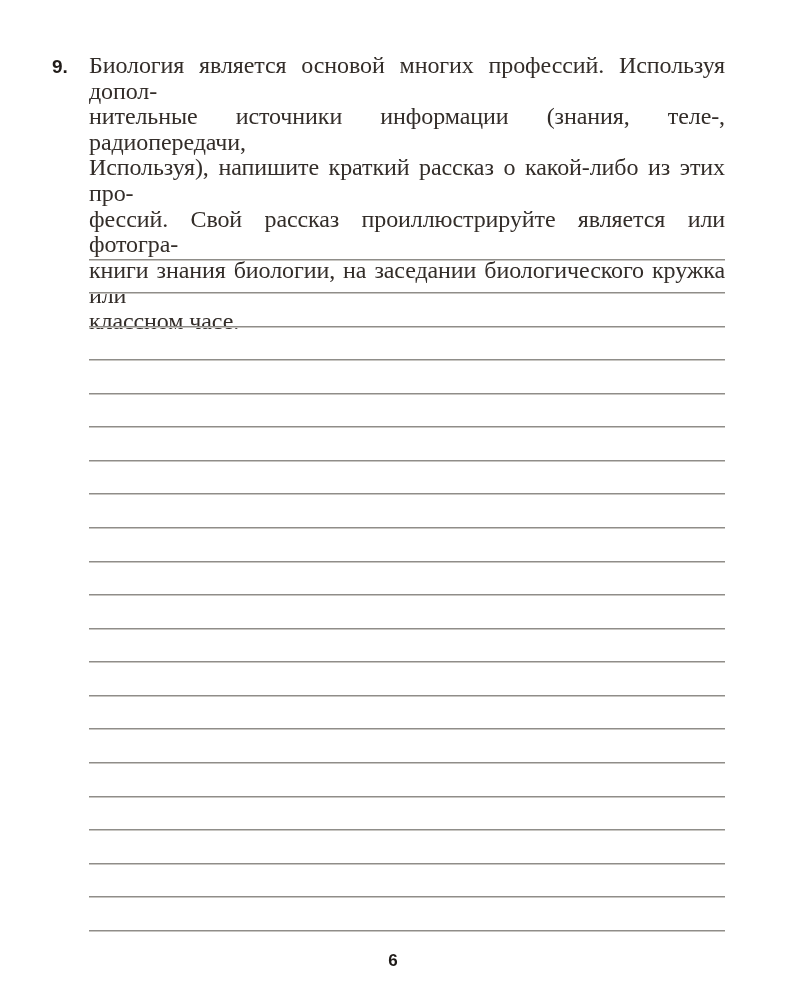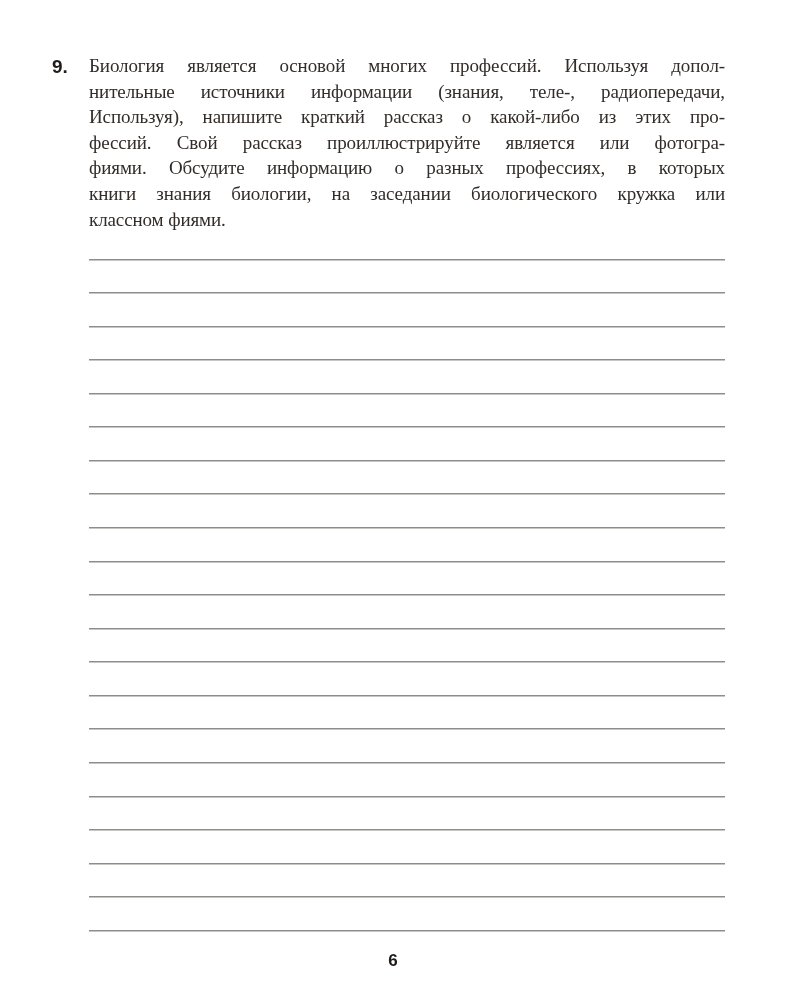--- a/index.html
+++ b/index.html
@@ -27,21 +27,21 @@
     top: 1px;
     font-family: "Liberation Sans", sans-serif;
     font-weight: bold;
     font-size: 19px;
     line-height: 25.6px;
     color: #211c19;
   }
   .task-text {
     margin-left: 37px;
     width: 636px;
-    font-size: 19px;
+    font-size: 24px;
     line-height: 25.6px;
     color: #332d29;
     letter-spacing: -0.1px;
   }
   .tline {
     text-align: justify;
     text-align-last: justify;
     white-space: normal;
   }
   .tline.last {
@@ -79,23 +79,22 @@
 
 <div class="page">
 
   <div class="task">
     <div class="task-number">9.</div>
     <div class="task-text">
       <div class="tline">Биология является основой многих профессий. Используя допол-</div>
       <div class="tline">нительные источники информации (знания, теле-, радиопередачи,</div>
       <div class="tline">Используя), напишите краткий рассказ о какой-либо из этих про-</div>
       <div class="tline">фессий. Свой рассказ проиллюстрируйте является или фотогра-</div>
-      <div class="tline">фиями. Обсудите информацию о разных профессиях, в которых</div>
       <div class="tline">книги знания биологии, на заседании биологического кружка или</div>
-      <div class="tline last">классном фиями.</div>
+      <div class="tline last">классном часе.</div>
     </div>
   </div>
 
   <div class="rules">
       <div class="rule" style="top: 258.5px;"></div>
       <div class="rule" style="top: 292.07px;"></div>
       <div class="rule" style="top: 325.64px;"></div>
       <div class="rule" style="top: 359.21px;"></div>
       <div class="rule" style="top: 392.78px;"></div>
       <div class="rule" style="top: 426.35px;"></div>

